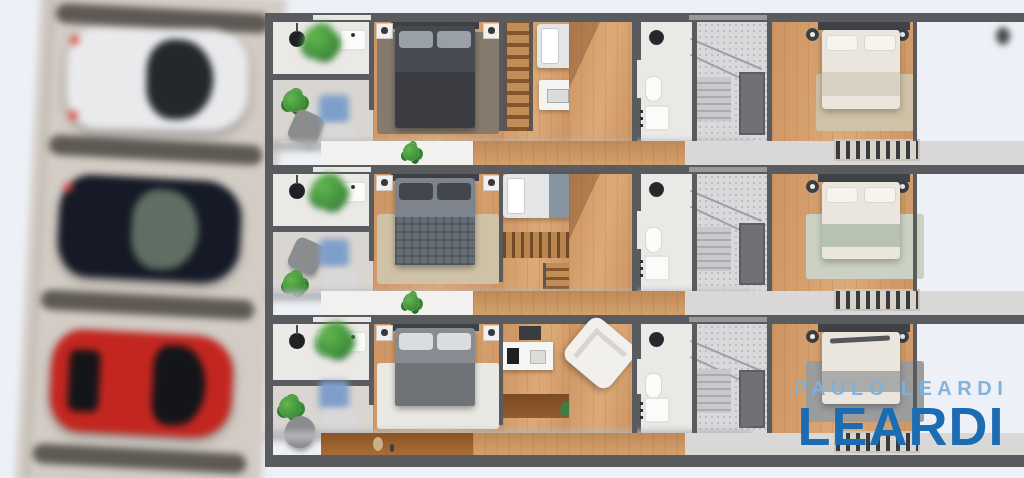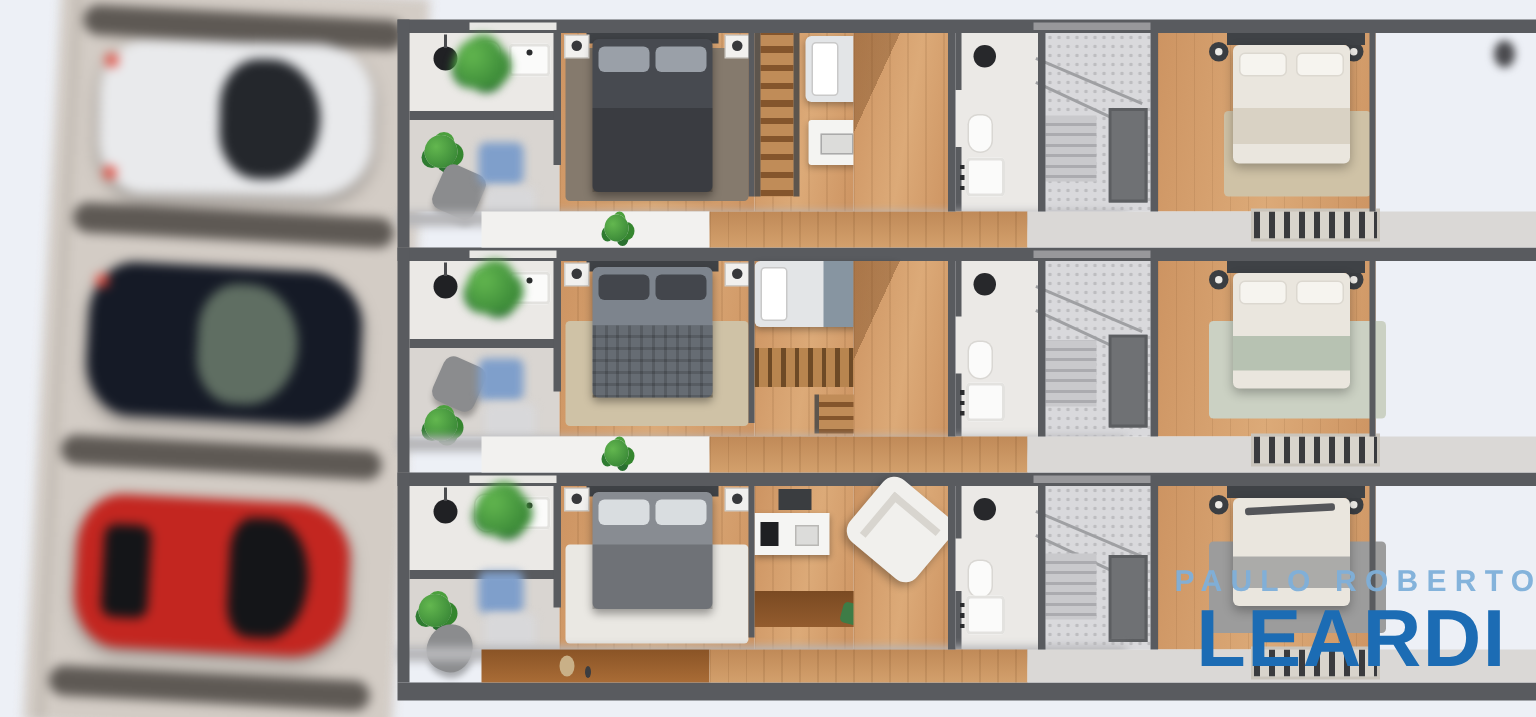--- a/index.html
+++ b/index.html
@@ -474,15 +474,15 @@
     <div class="vw vwC"></div>
     <div class="vw vwD"></div>
     <div class="vw vwE"></div>
     <div class="vw vwF"></div>
   </div>
 
   <div class="bottom-wall"></div>
 </div>
 
 <div class="wm">
-  <div class="wm-l1">PAULO ROBERTO</div>
+  <div class="wm-l1">PAULO LEARDI</div>
   <div class="wm-l2">LEARDI</div>
 </div>
 
 </body></html>

